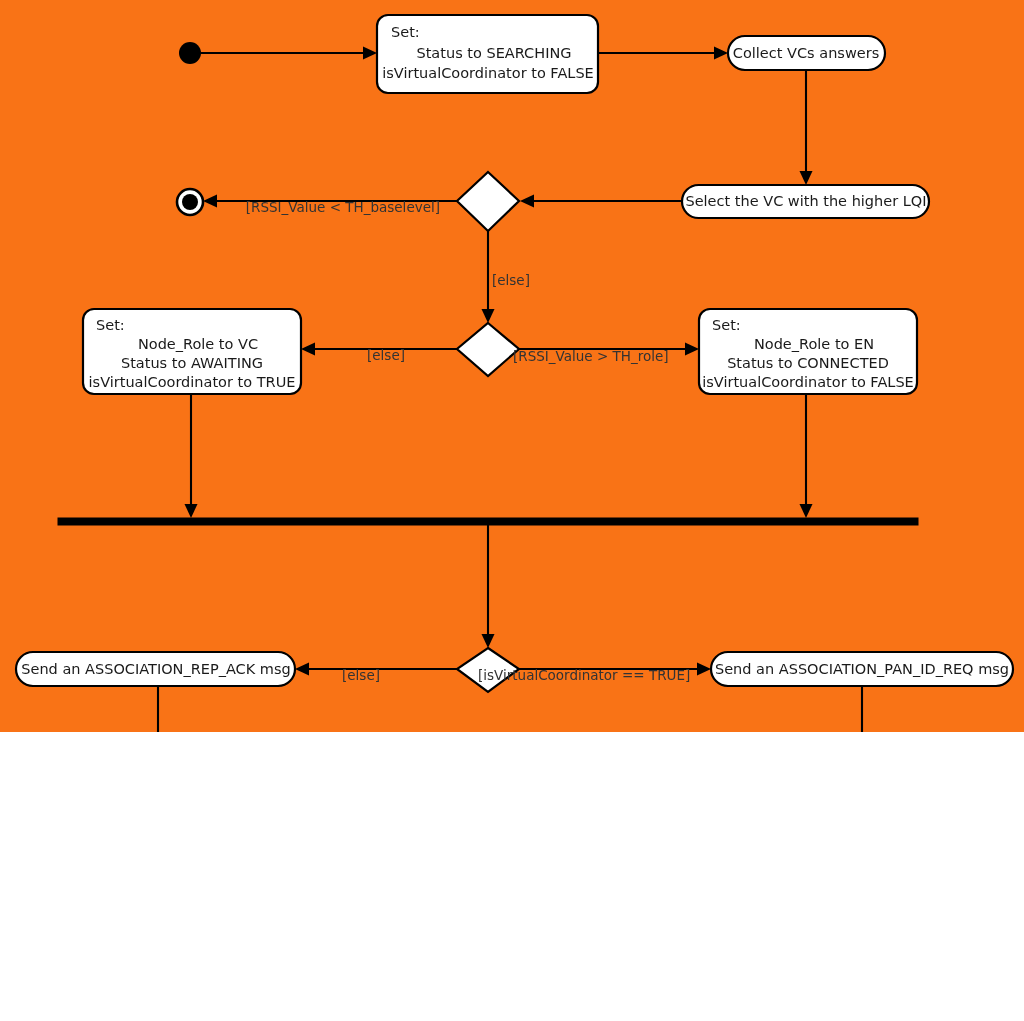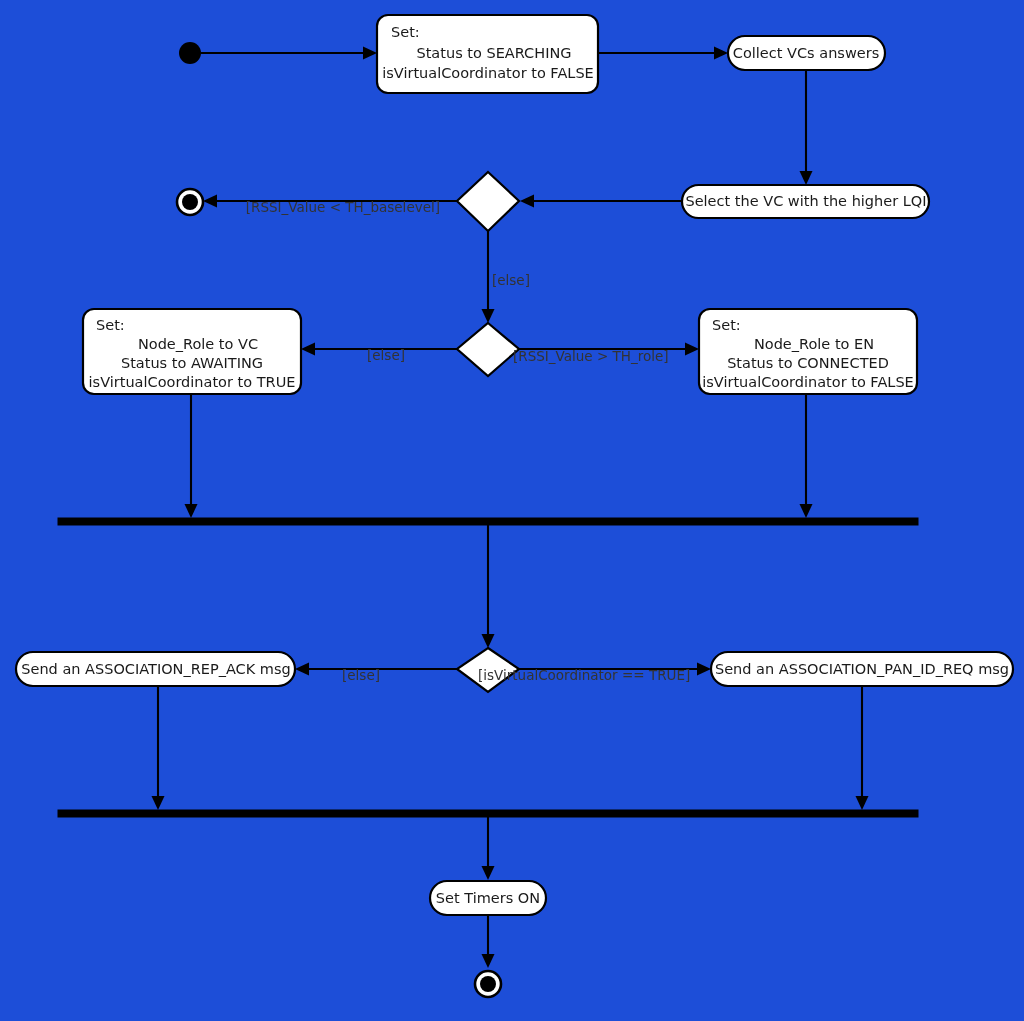--- a/index.html
+++ b/index.html
@@ -6,22 +6,22 @@
     margin: 0;
     padding: 0;
     background: #ffffff;
   }
   body {
     font-family: "DejaVu Sans", sans-serif;
   }
   #diagram-root {
     position: relative;
     width: 1024px;
-    height: 1021px;
-    background: #1d4ed8;
+    height: 732px;
+    background: #f97316;
     overflow: hidden;
   }
   svg.diagram-canvas {
     position: absolute;
     left: 0;
     top: 0;
     width: 1024px;
     height: 1021px;
     display: block;
   }

